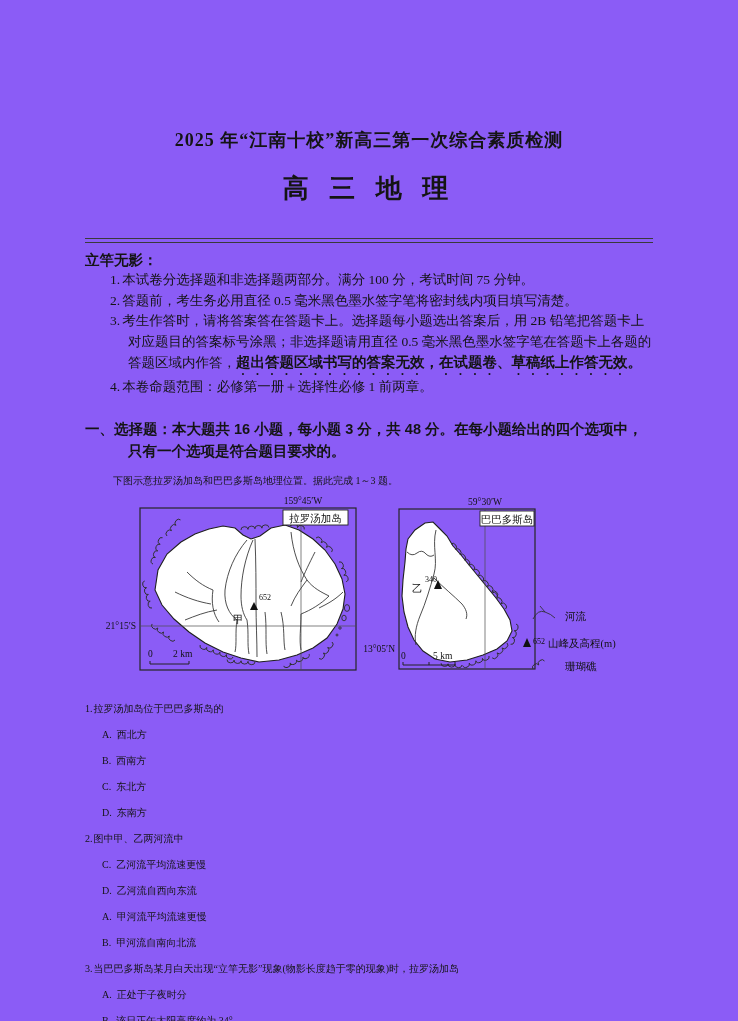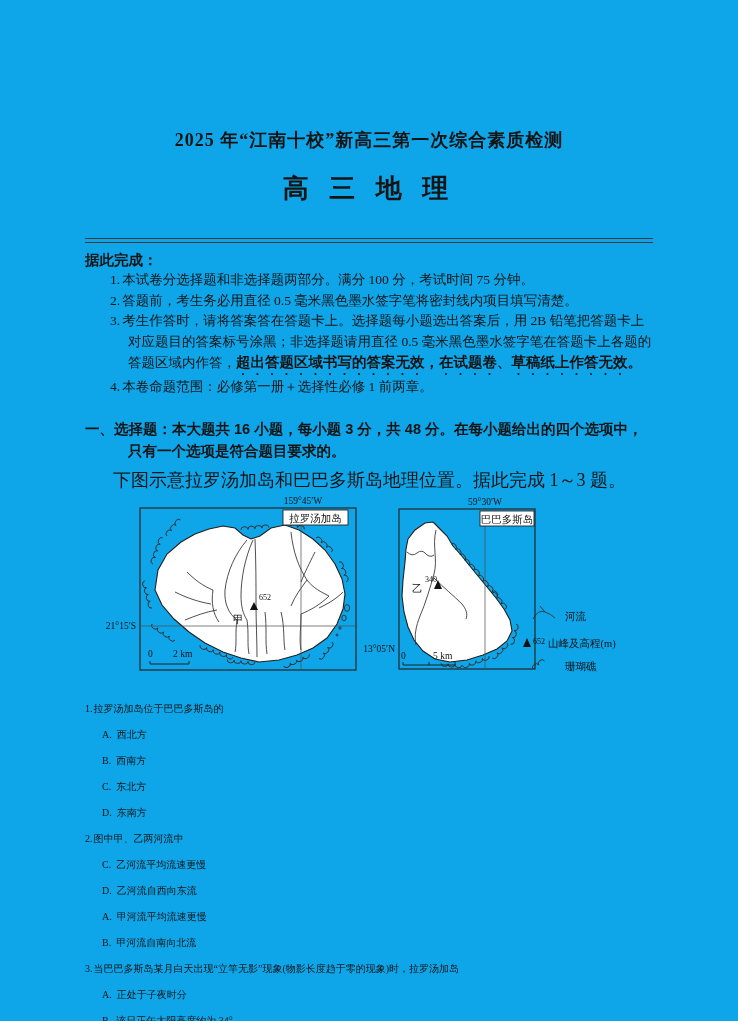--- a/index.html
+++ b/index.html
@@ -1,32 +1,32 @@
 <!DOCTYPE html>
 <html><head>
 <meta charset="utf-8">
 <style>
   html,body{margin:0;padding:0;background:#fff;}
   body{width:738px;height:1021px;color:#141414;
        font-family:"Liberation Serif","DejaVu Serif",serif;}
-  .page{position:relative;width:738px;height:1021px;overflow:hidden;background:#0ea5e9;}
+  .page{position:relative;width:738px;height:1021px;overflow:hidden;background:#8b5cf6;}
   .content{padding:0 85px;}
   .title{text-align:center;margin-top:128px;font-size:18px;font-weight:700;letter-spacing:1px;}
   .subject{text-align:center;margin-top:19px;font-size:26px;font-weight:700;letter-spacing:7px;}
   .rule{margin-top:32px;height:3px;border-top:1.6px solid #3a3a3a;border-bottom:1px solid #3a3a3a;}
   .notice-head{margin-top:7px;font-family:"Liberation Sans","DejaVu Sans",sans-serif;
                font-weight:700;font-size:14.5px;line-height:20px;}
   .notice-item{font-size:13.5px;line-height:20.5px;padding-left:43px;text-indent:-18px;}
   .notice-item .num{margin-right:2px;}
   .notice-item .em{font-family:"Liberation Sans","DejaVu Sans",sans-serif;font-weight:700;font-size:14.5px;
       -webkit-text-emphasis:filled dot;text-emphasis:filled dot;
       -webkit-text-emphasis-position:under right;text-emphasis-position:under right;}
   .section-head{margin-top:20px;font-family:"Liberation Sans","DejaVu Sans",sans-serif;
                 font-weight:700;font-size:14.5px;line-height:22px;padding-left:43px;text-indent:-43px;}
-  .intro{margin-top:9px;font-size:18px;line-height:19px;text-indent:28px;}
+  .intro{margin-top:9px;font-size:10px;line-height:19px;text-indent:28px;}
   .figure-wrap{margin-top:2px;margin-left:10px;}
   .question{font-size:10px;}
   .q-stem{line-height:26px;}
   .q-num{margin-right:1px;}
   .opt-row{display:flex;line-height:26px;padding-left:17px;flex-direction:column;}
   .opt-a{width:288px;}
   .opt-b{flex:1;}
   .opt-label{margin-right:5px;}
   .footer{margin-top:5px;text-align:right;font-size:13.5px;}
   .footer .bold{font-family:"Liberation Sans","DejaVu Sans",sans-serif;font-weight:700;}
@@ -47,21 +47,21 @@
 <body>
 
 <div class="page">
   <div class="content">
 
     <div class="title">2025 年“江南十校”新高三第一次综合素质检测</div>
     <div class="subject">高 三 地 理</div>
 
     <div class="rule"></div>
 
-    <div class="notice-head">据此完成：</div>
+    <div class="notice-head">立竿无影：</div>
 
     <div class="notice-item"><span class="num">1.</span><span>本试卷分选择题和非选择题两部分。满分 100 分，考试时间 75 分钟。</span></div>
     <div class="notice-item"><span class="num">2.</span><span>答题前，考生务必用直径 0.5 毫米黑色墨水签字笔将密封线内项目填写清楚。</span></div>
     <div class="notice-item"><span class="num">3.</span><span>考生作答时，请将答案答在答题卡上。选择题每小题选出答案后，用 2B 铅笔把答题卡上对应题目的答案标号涂黑；非选择题请用直径 0.5 毫米黑色墨水签字笔在答题卡上各题的答题区域内作答，</span><span class="em">超出答题区域书写的答案无效，在试题卷、草稿纸上作答无效。</span></div>
     <div class="notice-item"><span class="num">4.</span><span>本卷命题范围：必修第一册＋选择性必修 1 前两章。</span></div>
 
     <div class="section-head">一、选择题：本大题共 16 小题，每小题 3 分，共 48 分。在每小题给出的四个选项中，只有一个选项是符合题目要求的。</div>
 
     <div class="intro">下图示意拉罗汤加岛和巴巴多斯岛地理位置。据此完成 1～3 题。</div>
 

